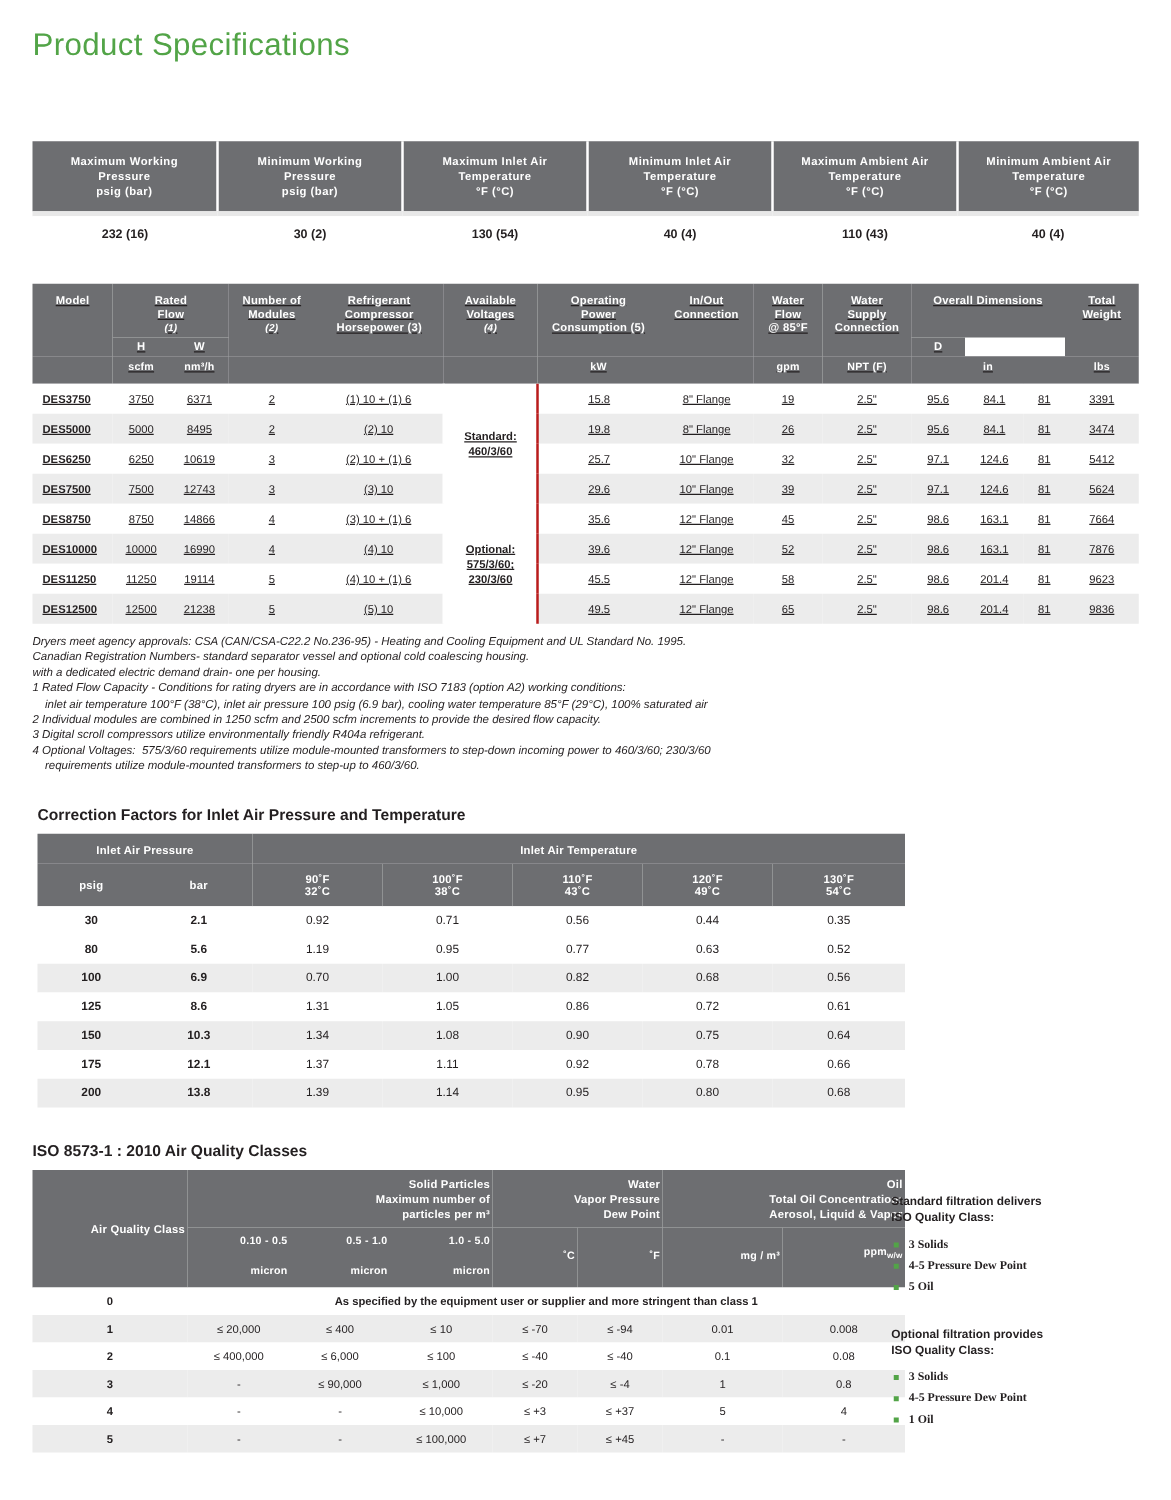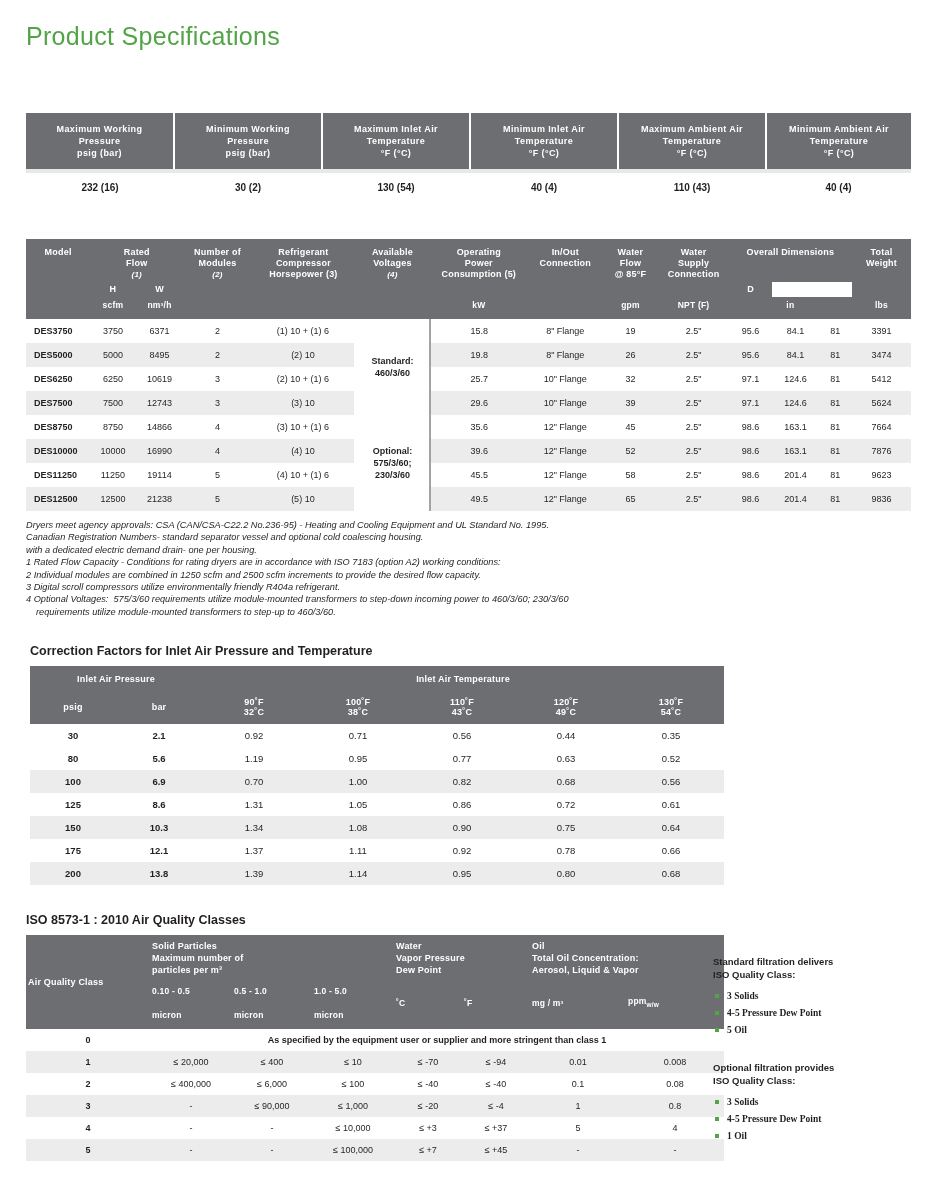--- a/index.html
+++ b/index.html
@@ -64,24 +64,25 @@
     color: #231f20;
   }
   .t1 tr.spacer td {
     background: #e8e8e8;
     padding: 0;
     height: 4px;
   }
 
   
   .t2 {
-    margin-top: 38px;
+    margin-top: 26px;
     width: 885px;
     table-layout: fixed;
     font-size: 9px;
+    text-decoration: underline;
   }
   .t2 .hdr th {
     background: #6d6e71;
     color: #ffffff;
     font-size: 9px;
     font-weight: bold;
     line-height: 11px;
     padding: 8px 2px 2px;
     text-align: center;
     vertical-align: top;
@@ -118,21 +119,21 @@
     padding-left: 8px;
     font-size: 9px;
   }
   .t2 td.volt {
     background: #ffffff !important;
     font-weight: bold;
     font-size: 9px;
     line-height: 12px;
     vertical-align: middle;
     border-left: 2px solid #ffffff;
-    border-right: 2px solid #a3a3a3;
+    border-right: 2px solid #b91c1c;
   }
   .t2 .volt-std { display:block; }
   .t2 .volt-opt { display:block; }
 
   
   .notes {
     margin: 8px 0 0 26px;
     width: 890px;
     font-size: 9.2px;
     font-style: italic;
@@ -181,21 +182,21 @@
   .t4 {
     margin-left: 26px;
     width: 698px;
     table-layout: fixed;
   }
   .t4 th {
     background: #6d6e71;
     color: #ffffff;
     font-size: 9px;
     font-weight: bold;
-    text-align: left;
+    text-align: right;
     vertical-align: middle;
     padding: 5px 2px;
     letter-spacing: 0.2px;
     line-height: 12px;
   }
   .t4 th.sub { font-size: 8.5px; padding: 4px 2px 8px; }
   .t4 td {
     text-align: center;
     font-size: 9px;
     padding: 6px 2px;
@@ -523,20 +524,21 @@
         </tr>
       </tbody>
     </table>
   </div>
 
   <div class="notes">
     <div>Dryers meet agency approvals: CSA (CAN/CSA-C22.2 No.236-95) - Heating and Cooling Equipment and UL Standard No. 1995.</div>
     <div>Canadian Registration Numbers- standard separator vessel and optional cold coalescing housing.</div>
     <div>with a dedicated electric demand drain- one per housing.</div>
     <div>1 Rated Flow Capacity - Conditions for rating dryers are in accordance with ISO 7183 (option A2) working conditions:</div>
+    <div class="indent">inlet air temperature 100°F (38°C), inlet air pressure 100 psig (6.9 bar), cooling water temperature 85°F (29°C), 100% saturated air</div>
     <div>2 Individual modules are combined in 1250 scfm and 2500 scfm increments to provide the desired flow capacity.</div>
     <div>3 Digital scroll compressors utilize environmentally friendly R404a refrigerant.</div>
     <div>4 Optional Voltages:  575/3/60 requirements utilize module-mounted transformers to step-down incoming power to 460/3/60; 230/3/60</div>
     <div class="indent">requirements utilize module-mounted transformers to step-up to 460/3/60.</div>
   </div>
 
   <h2 class="sect">Correction Factors for Inlet Air Pressure and Temperature</h2>
   <table class="t3">
     <colgroup>
       <col style="width:86px">

